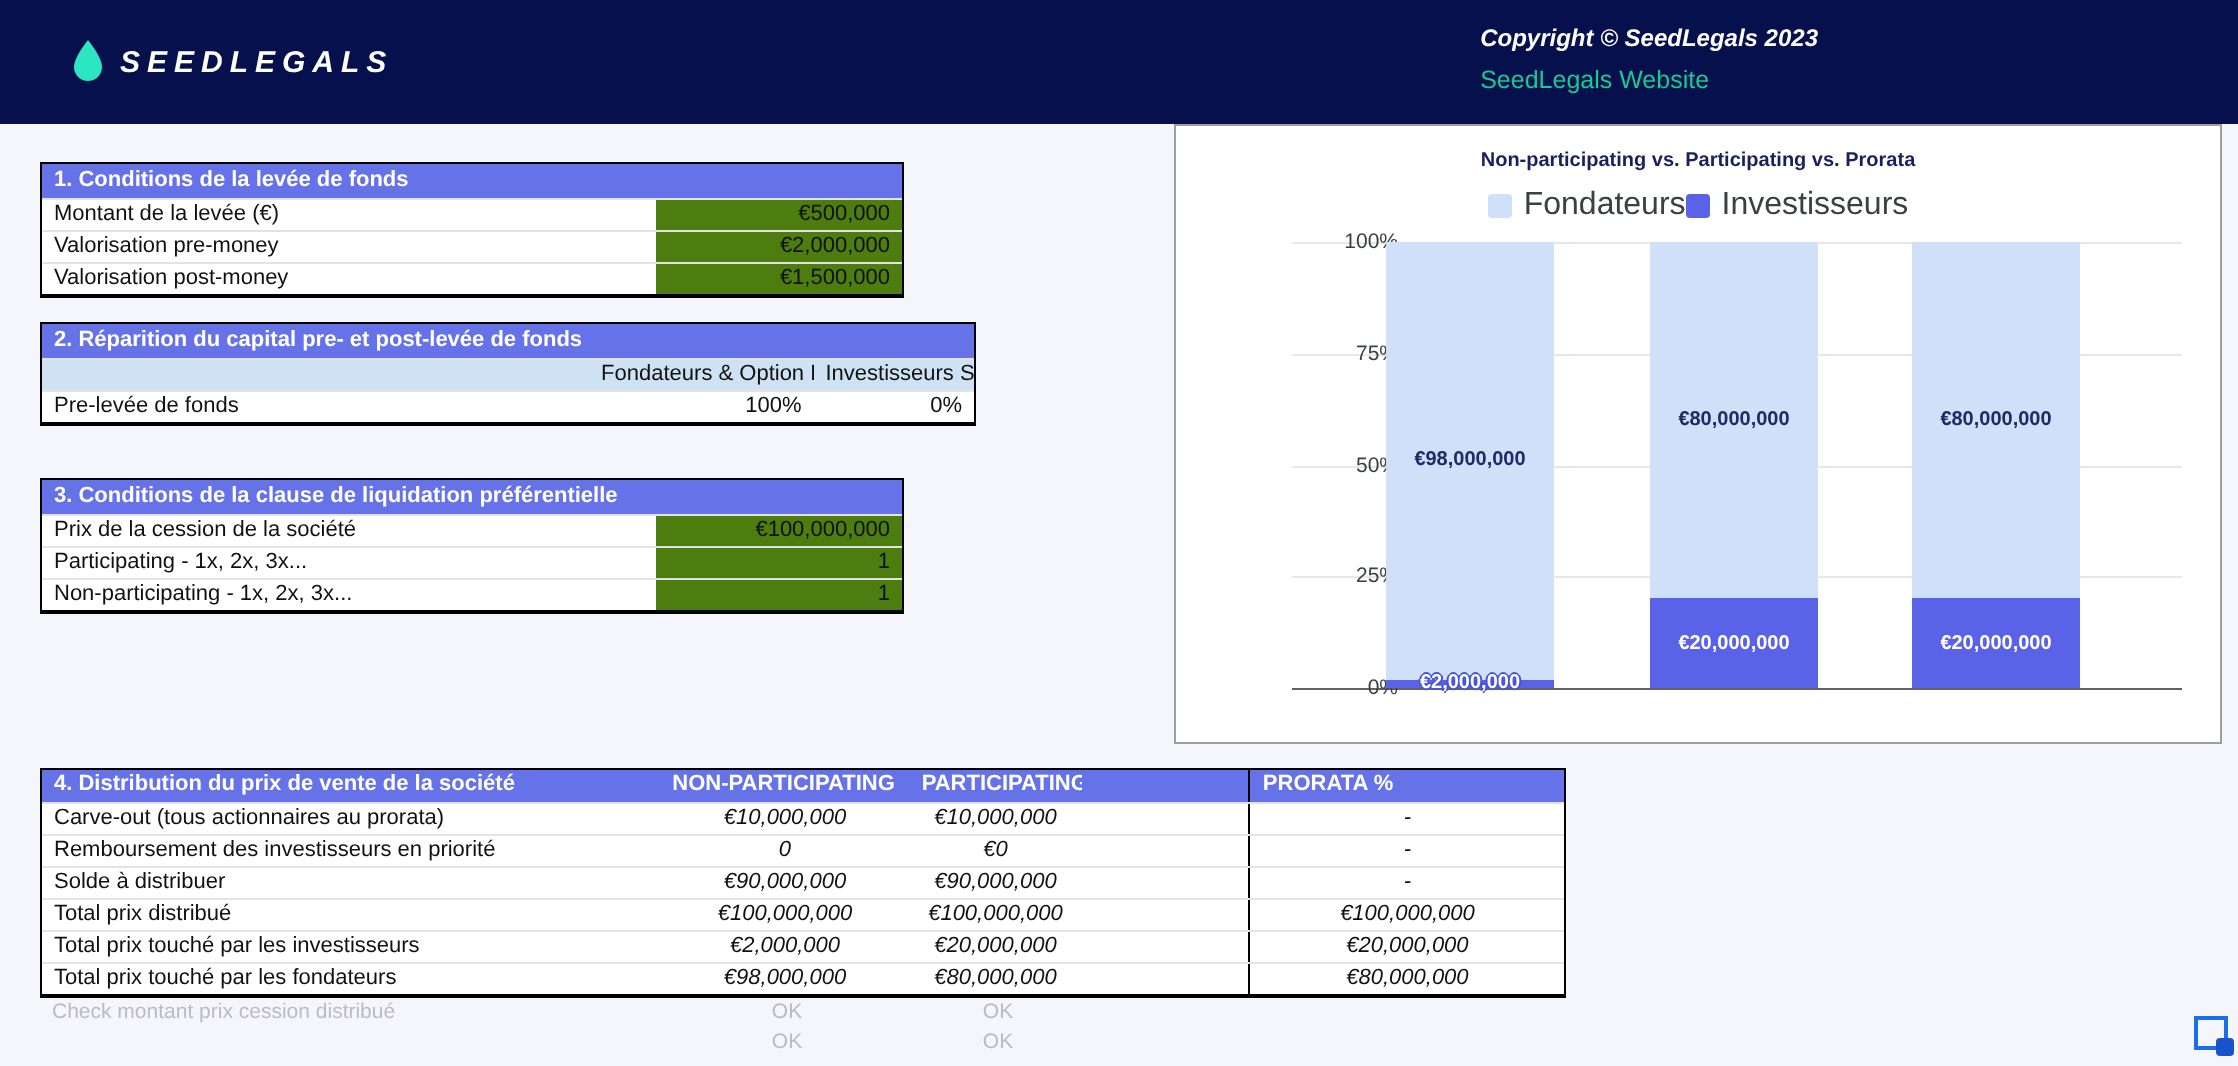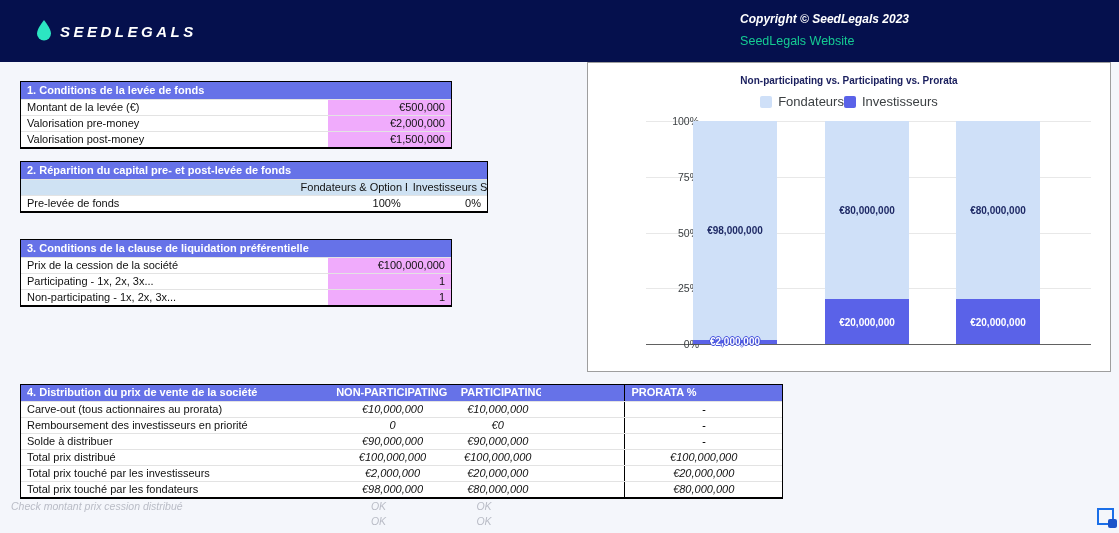--- a/index.html
+++ b/index.html
@@ -26,21 +26,21 @@
   .sheet-table { position:absolute; border:1px solid #000; border-bottom:2px solid #000; background:#fff; }
   .tbl-header {
     background:#6672e8; color:#fff; font-weight:bold; font-size:11px;
     padding:2px 6px; height:17px; line-height:13px;
   }
   .row { display:flex; height:16px; line-height:15px; font-size:11px; border-top:1px solid #e3e3e3; }
   .row:first-of-type { border-top:none; }
   .cell { padding:0 6px; overflow:hidden; white-space:nowrap; }
   .lbl { text-align:left; }
   .val { text-align:right; }
-  .yellow { background:#f0abfc; }
+  .yellow { background:#4d7c0f; }
   .subhead { background:#cfe2f3; font-weight:normal; }
 
   #table1 { left:20px; top:81px;  width:432px; }
   #table2 { left:20px; top:161px; width:468px; }
   #table3 { left:20px; top:239px; width:432px; }
   #table1 .lbl, #table3 .lbl { width:307px; }
   #table1 .val, #table3 .val { width:123px; }
   #table2 .lbl { width:307px; }
   #table2 .c1 { width:125px; text-align:right; }
   #table2 .c2 { width:89px;  text-align:right; }
@@ -50,34 +50,34 @@
   #table4 .hdr-row { display:flex; background:#6672e8; color:#fff; font-weight:bold; font-size:11px; height:16px; line-height:15px; }
   #table4 .row { height:16px; }
   #table4 .lbl { width:310px; }
   #table4 .c-np   { width:125px; text-align:center; font-style:italic; }
   #table4 .c-p    { width:86px;  text-align:center; font-style:italic; }
   #table4 .c-diff { width:84px;  text-align:center; font-style:italic;margin-top:44px; }
   #table4 .c-pro  { width:158px; text-align:center; font-style:italic; border-left:1px solid #000; }
   #table4 .hdr-row .c-np, #table4 .hdr-row .c-p, #table4 .hdr-row .c-diff { text-align:left; font-style:normal; }
   #table4 .hdr-row .c-pro { text-align:left; font-style:normal; }
 
-  .check-row { position:absolute; display:flex; width:763px; left:5px; color:#b9bcc6; font-size:10.5px; font-style:italic; height:15px; line-height:15px; }
+  .check-row { position:absolute; display:flex; width:763px; left:20px; color:#b9bcc6; font-size:10.5px; height:15px; line-height:15px; }
   .check-row .lbl { width:311px; padding:0 6px; }
   .check-row .c-np { width:125px; text-align:center; }
   .check-row .c-p { width:86px; text-align:center; }
   #check1 { top:499px; }
   #check2 { top:514px; }
 
   
   .chart-box {
     position:absolute; left:587px; top:62px; width:524px; height:310px;
     background:#fff; border:1px solid #9e9e9e;
   }
   .chart-title { text-align:center; margin-top:12px; font-size:10px; font-weight:bold; color:#1a1f5e; }
-  .legend { display:flex; justify-content:center; margin-top:8px; font-size:13px; color:#3c4043; align-items:center; }
+  .legend { display:flex; justify-content:center; margin-top:8px; font-size:16px; color:#3c4043; align-items:center; }
   .legend-item { display:flex; align-items:center; gap:6px; }
   .swatch { width:12px; height:12px; border-radius:2px; display:inline-block; }
   .plot { position:absolute; left:58px; top:58px; width:445px; height:223px; }
   .gridline { position:absolute; left:0; width:100%; height:1px; background:#e8e8e8; }
   .gridline.zero { background:#616161; }
   .ytick { position:absolute; right:392px; width:45px; text-align:right; font-size:10.5px; color:#3c4043; transform:translateY(-50%); }
   .bar { position:absolute; bottom:0; width:84px; height:100%; display:flex; flex-direction:column; }
   .seg { position:relative; width:100%; }
   .seg-label {
     position:absolute; left:50%; top:50%; transform:translate(-50%,-50%);

